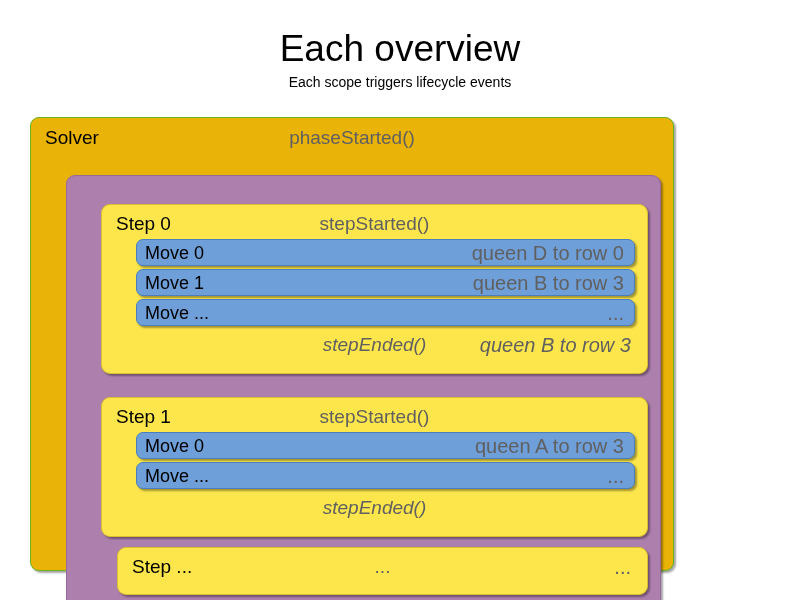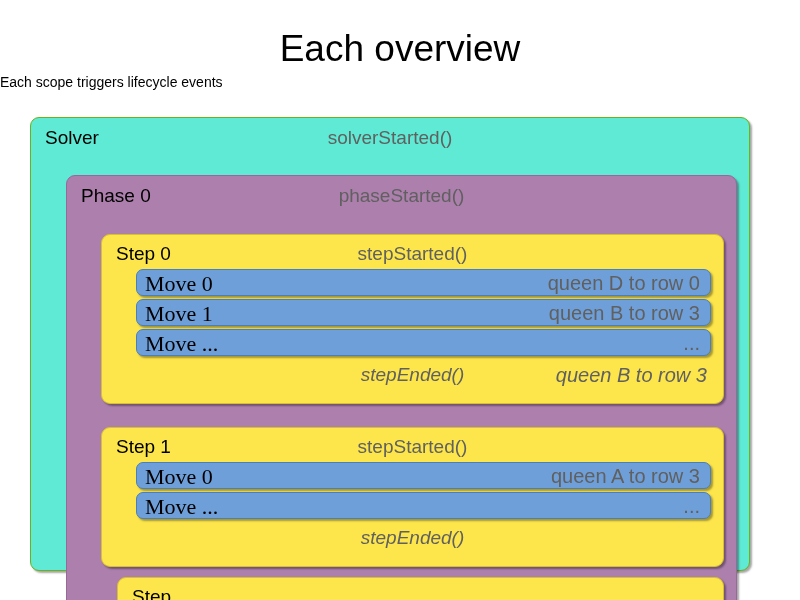--- a/index.html
+++ b/index.html
@@ -17,41 +17,42 @@
   .page-title {
     text-align: center;
     font-size: 37px;
     font-weight: normal;
     color: #000000;
     margin: 0;
     padding-top: 28px;
     letter-spacing: 0px;
   }
   .page-subtitle {
+    text-align: center;
     font-size: 14px;
     color: #000000;
     margin: 0;
     padding-top: 4px;
   }
 
   
   .scope {
     position: relative;
     border-radius: 9px;
     box-sizing: border-box;
     box-shadow: 2px 2px 2px rgba(0,0,0,0.35);
   }
 
   .solver-scope {
     position: absolute;
     left: 30px;
     top: 117px;
-    width: 720px;
+    width: 644px;
     height: 454px;
-    background: #5eead4;
+    background: #eab308;
     border: 1px solid #69b31c;
     padding: 5px 6px 0 6px;
   }
 
   .phase-scope {
     position: relative;
     background: #ad7fad;
     border: 1px solid #96699a;
     margin: 22px 6px 0 29px;
     padding: 5px 6px 0 6px;
@@ -87,23 +88,22 @@
   }
 
   .label {
     position: absolute;
     left: 8px;
     top: 0;
     font-size: 19px;
     color: #000000;
   }
   .move-scope .label {
-    font-size: 22px;
+    font-size: 18px;
     left: 8px;
-    font-family: Liberation Serif, serif;
   }
 
   .event {
     position: absolute;
     left: 0;
     right: 0;
     top: 0;
     text-align: center;
     font-size: 19px;
     color: #606060;
@@ -135,29 +135,25 @@
 </head>
 <body>
 
 <h1 class="page-title">Each overview</h1>
 <div class="page-subtitle">Each scope triggers lifecycle events</div>
 
 <div class="scope solver-scope">
 
   <div class="row scope-header">
     <span class="label">Solver</span>
-    <span class="event">solverStarted()</span>
+    <span class="event">phaseStarted()</span>
   </div>
 
   <div class="scope phase-scope">
 
-    <div class="row scope-header">
-      <span class="label">Phase 0</span>
-      <span class="event">phaseStarted()</span>
-    </div>
 
     <div class="scope step-scope">
       <div class="row scope-header">
         <span class="label">Step 0</span>
         <span class="event">stepStarted()</span>
       </div>
 
       <div class="scope move-scope">
         <div class="row move-row">
           <span class="label">Move 0</span>

